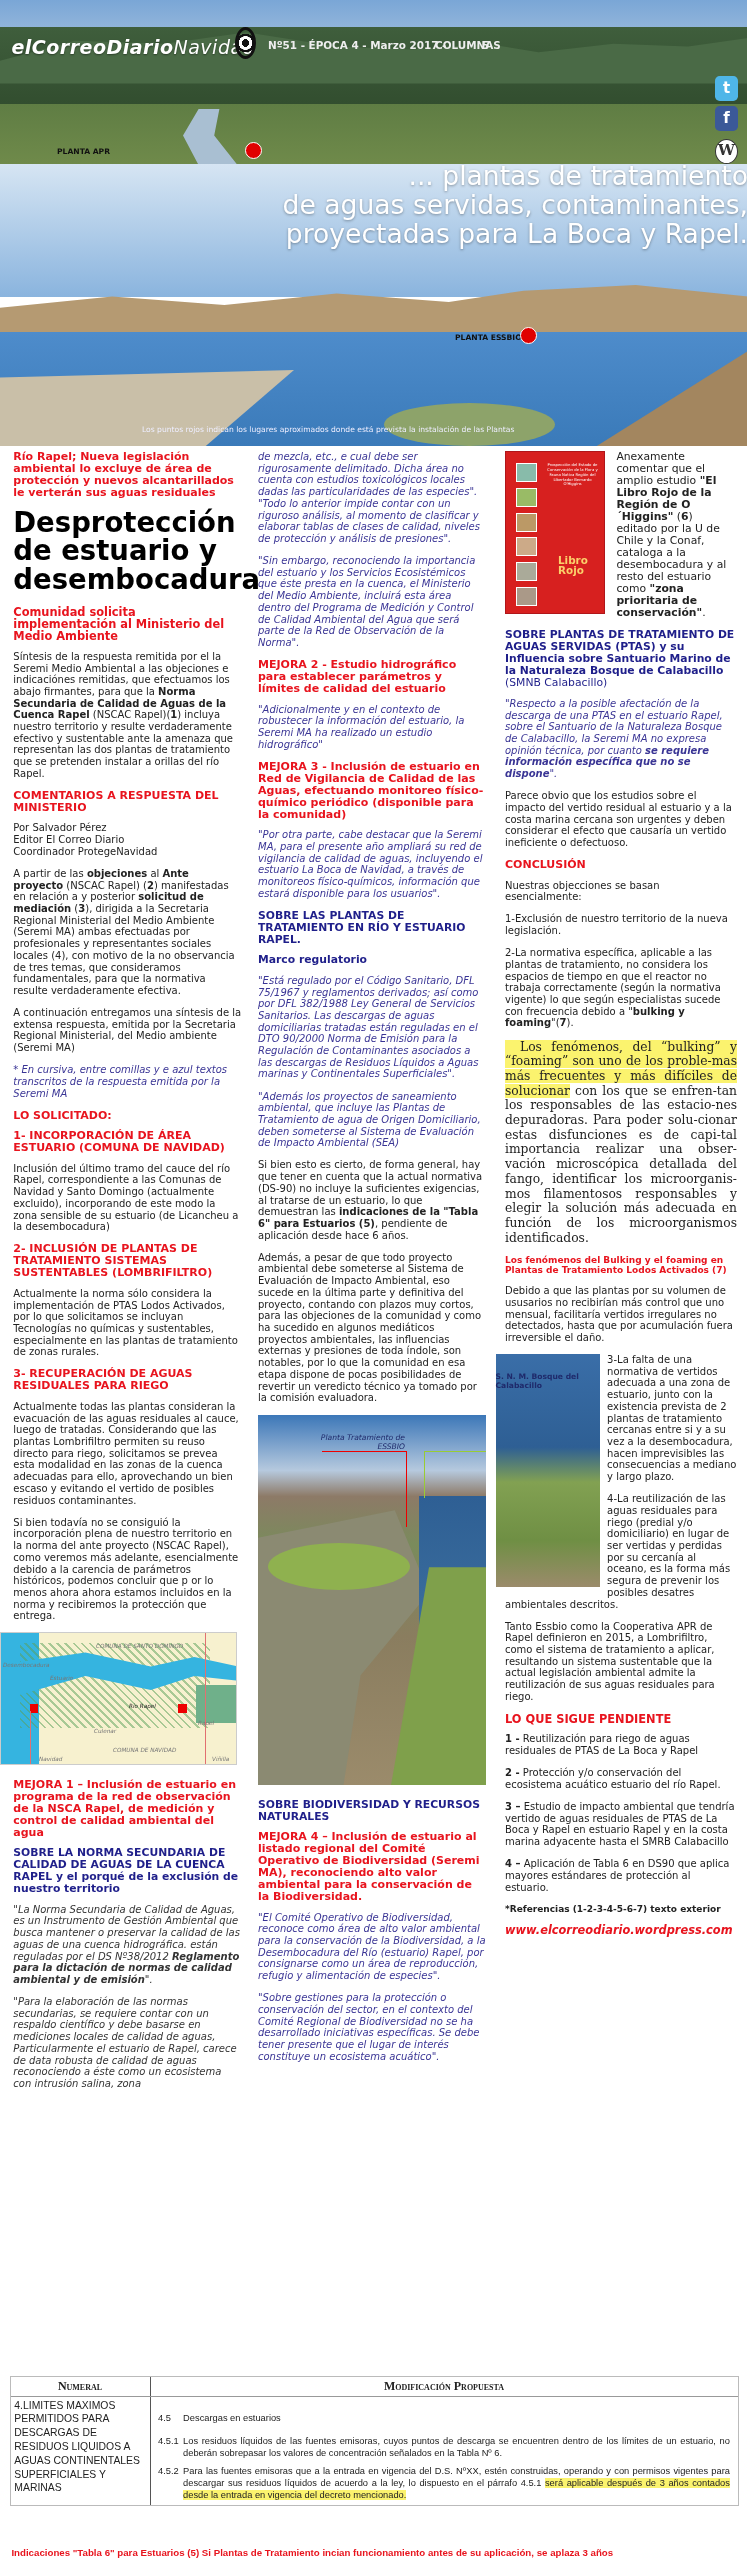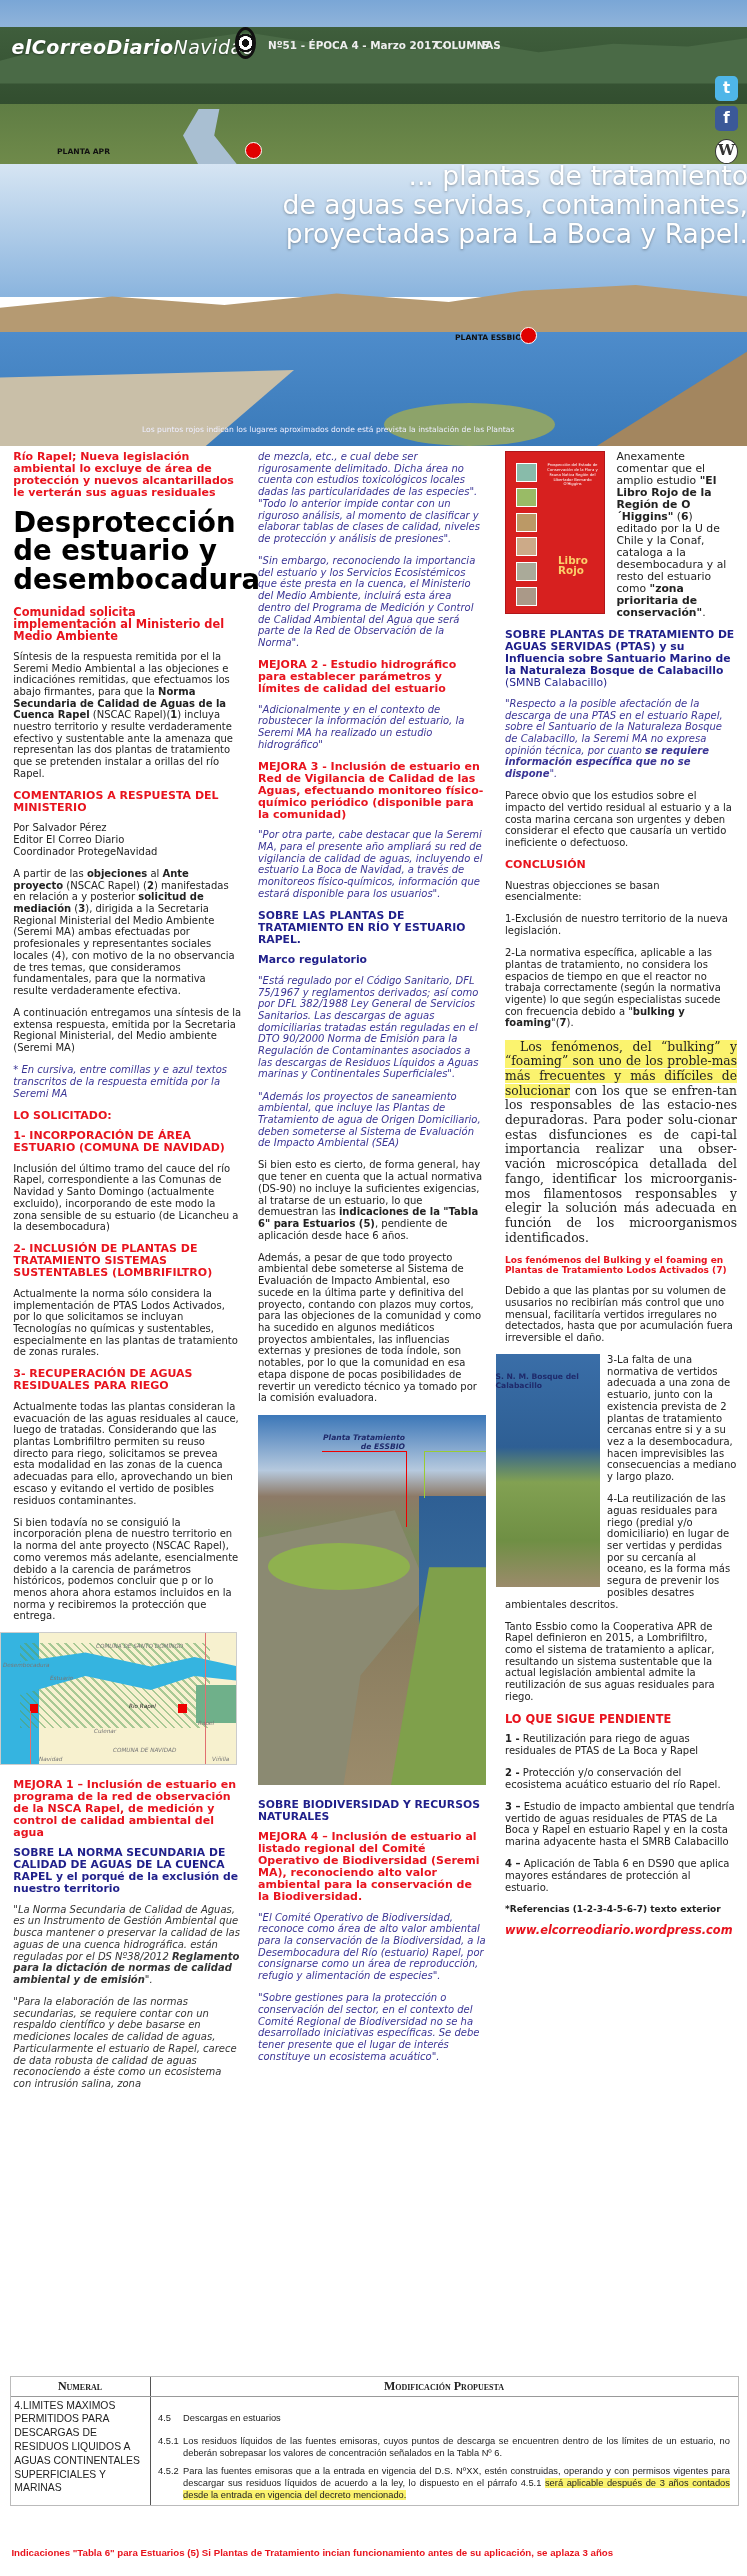--- a/index.html
+++ b/index.html
@@ -46,21 +46,21 @@
 .map .hatch{position:absolute;left:19px;top:9.5px;width:190px;height:85px;background:repeating-linear-gradient(45deg,rgba(90,160,90,.5) 0 1.9px,transparent 1.9px 5.7px)}
 .map .green{position:absolute;left:195px;top:52px;width:43px;height:38px;background:#6fb08a}
 .map .sq{position:absolute;width:8.5px;height:8.5px;background:#e00}
 .map .lbl{position:absolute;font-size:5.7px;color:#777;font-style:italic}
 .map .road{position:absolute;border-left:1.9px solid #e27070}
 .aerial{width:228px;height:370px;margin:11.4px 0 13.3px 0;position:relative;overflow:hidden;background:linear-gradient(#3c77b8 0,#b6c9de 15%,#8d7a67 22%,#7a8b5c 35%,#8a7d5f 60%,#9b8b6b 100%)}
 .aerial .water{position:absolute;left:0;top:95px;width:171px;height:275px;background:#8b8a72;clip-path:polygon(0 10%,80% 0,100% 30%,60% 60%,50% 100%,0 100%)}
 .aerial .field{position:absolute;left:9.5px;top:128px;width:142px;height:47px;border-radius:50%;background:#8fb14f}
 .aerial .ocean{position:absolute;left:161px;top:81px;width:76px;height:285px;background:linear-gradient(#2e5f94,#4b7fa8)}
 .aerial .land{position:absolute;left:133px;top:152px;width:95px;height:218px;background:#7fa04b;clip-path:polygon(40% 0,100% 0,100% 100%,0 100%,20% 50%)}
-.aerial .lblA{position:absolute;left:52px;top:19px;font-size:7.6px;font-style:italic;font-weight:bold;color:#1f2a6b;text-align:right;width:95px;line-height:8.5px}
+.aerial .lblA{position:absolute;left:52px;top:19px;font-size:7.6px;font-style:italic;font-weight:normal;color:#1f2a6b;text-align:right;width:95px;line-height:8.5px}
 .aerial .lineA{position:absolute;left:64px;top:36px;width:85px;height:76px;border-top:0.9px solid #e00;border-right:0.9px solid #e00}
 .aerial .lineB{position:absolute;left:166px;top:36px;width:62px;height:47px;border-top:0.9px solid #9c3;border-left:0.9px solid #9c3}
 .book{float:left;width:100px;height:163px;margin:0 11.4px 3.8px 0;background:#d7201f;position:relative;border:0.9px solid #b0161a}
 .book .thumb{position:absolute;left:9.5px;width:21px;height:19px;background:#8ba;border:0.9px solid #fff}
 .book .logo-t{position:absolute;left:52px;top:104px;color:#fbd06b;font-weight:bold;font-size:10.4px;line-height:9.5px}
 .book .tt{position:absolute;left:38px;top:11.4px;width:57px;font-size:3.8px;color:#fff;text-align:center;line-height:4.7px}
 .hl{background:#fbf36e}
 .serif-q{font-family:"DejaVu Serif","Liberation Serif",serif;font-size:12.3px;line-height:14.7px;text-align:justify;color:#222;margin:3.8px 0 9.5px 0}
 .serif-q .first{padding-left:15px}
 .small-red{color:#e8141e;font-weight:bold;font-size:9px;line-height:10.4px;margin-bottom:9.5px}

